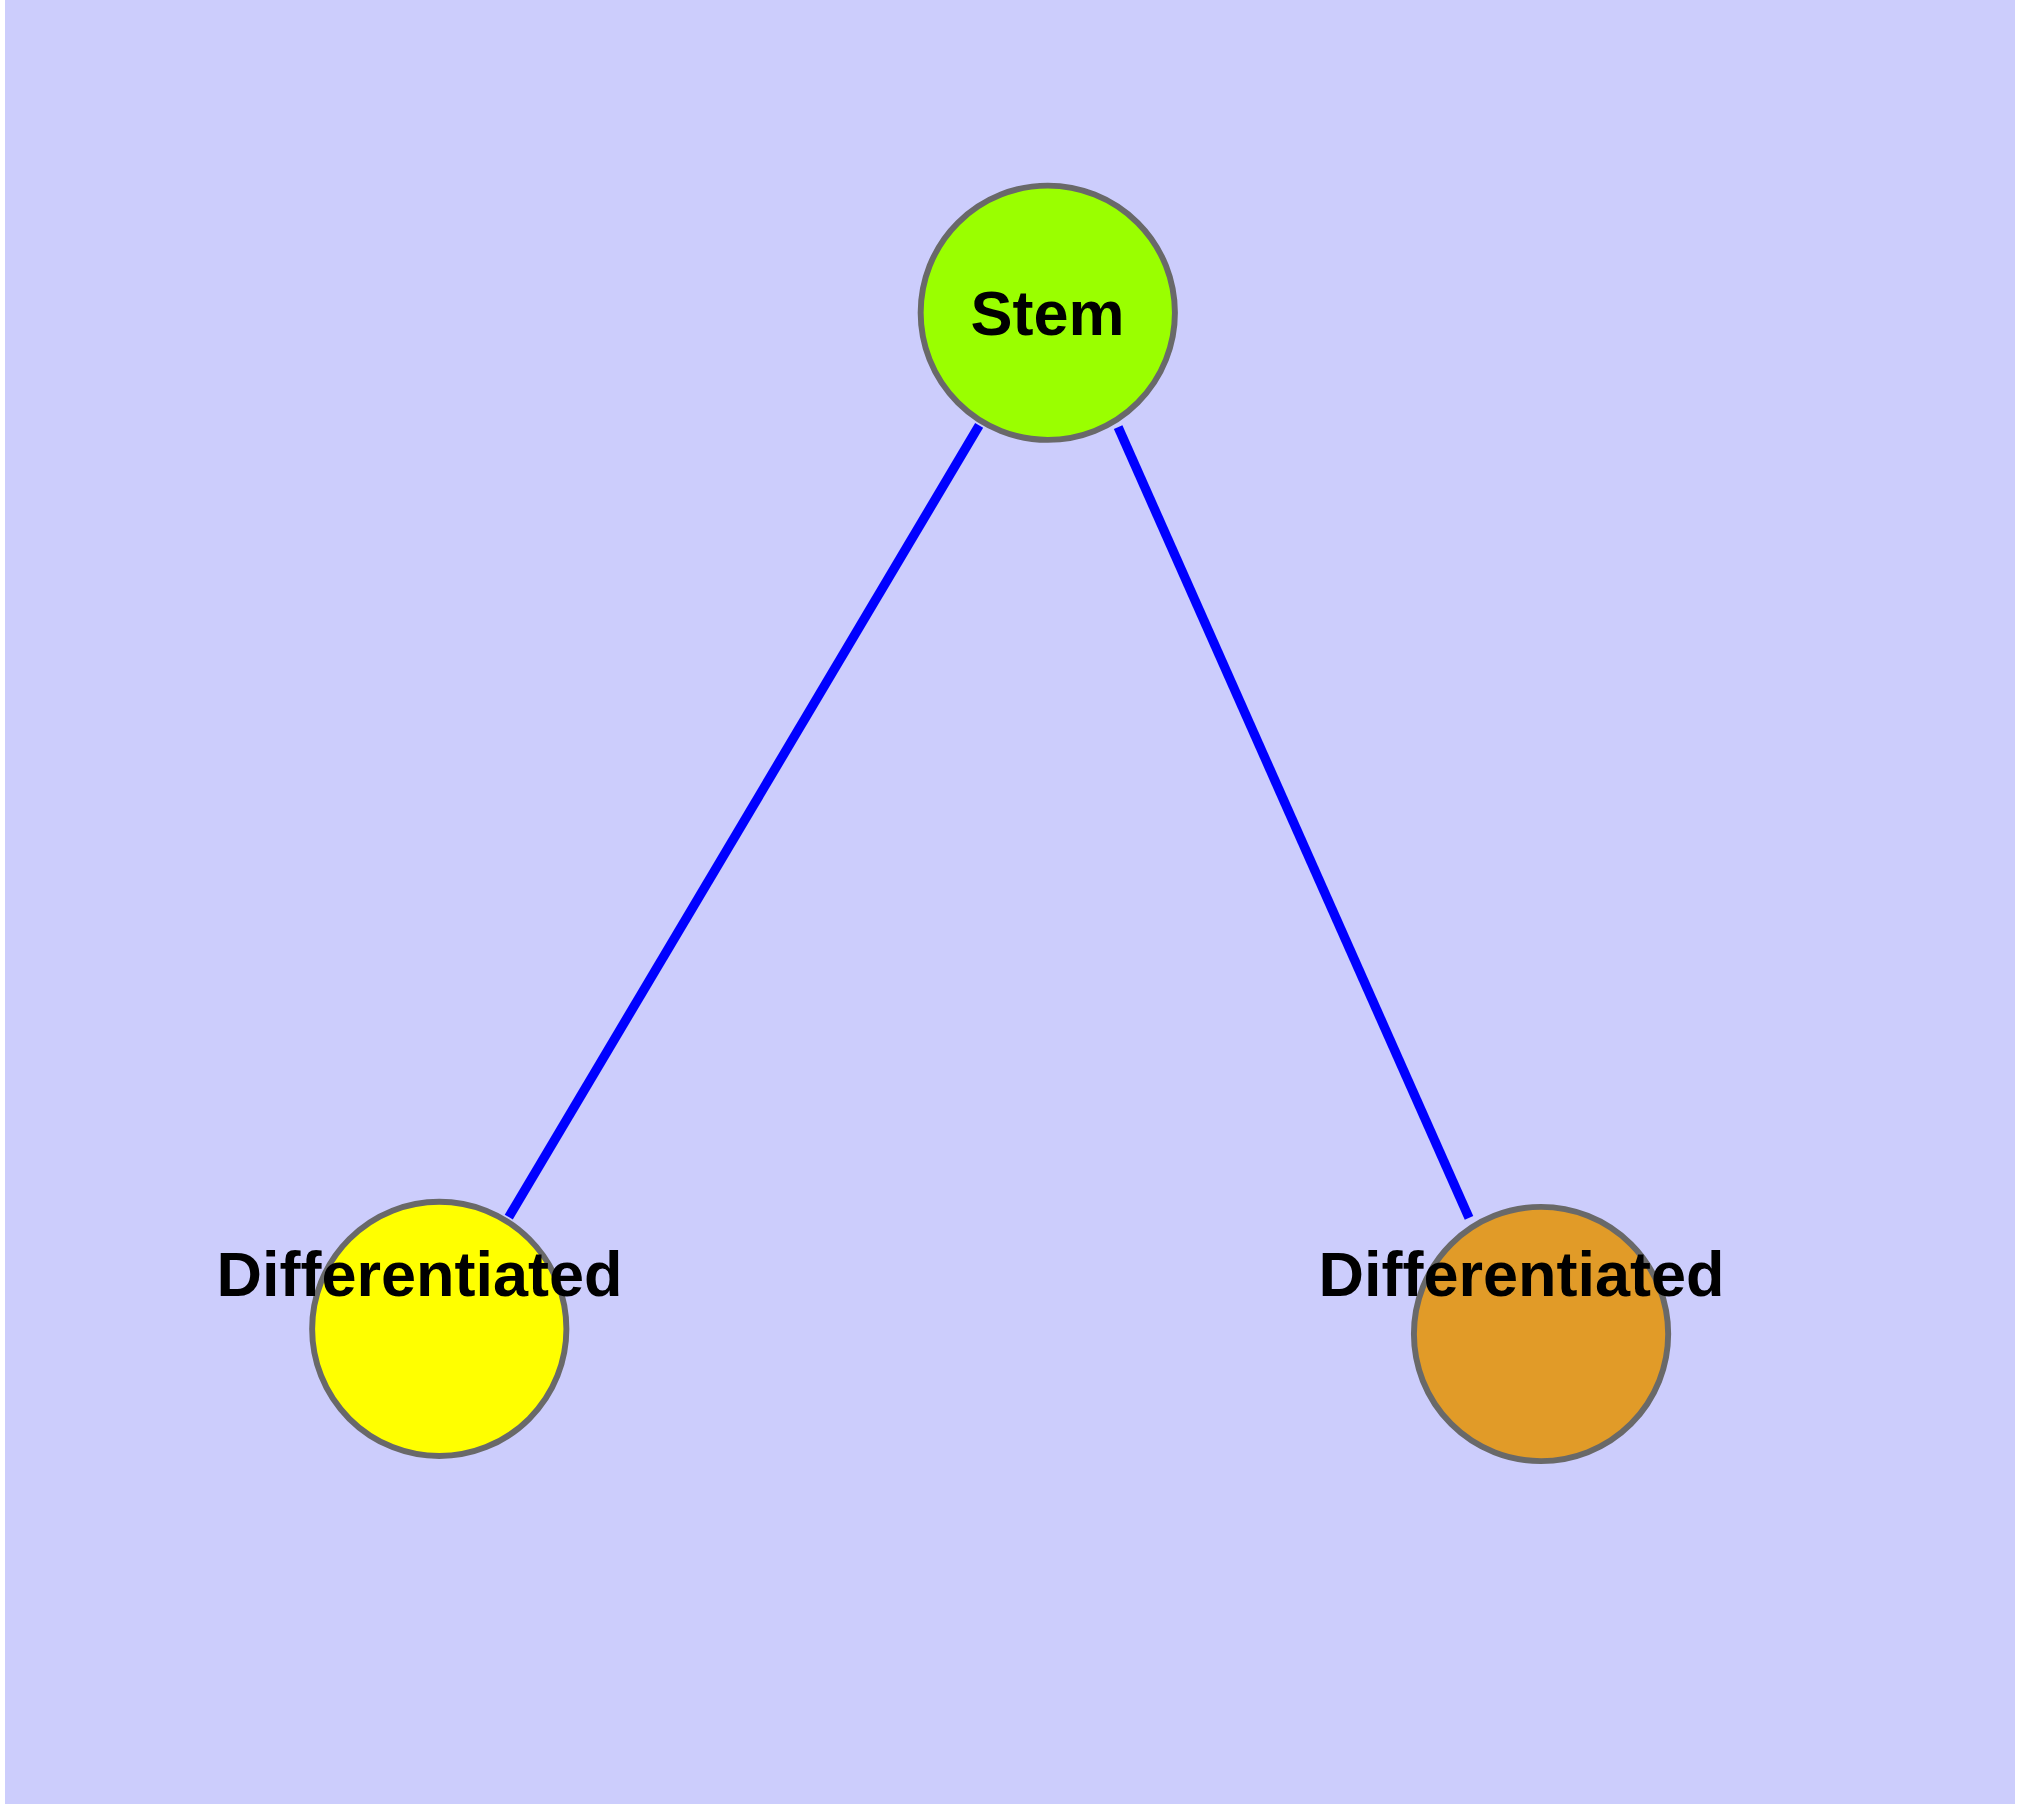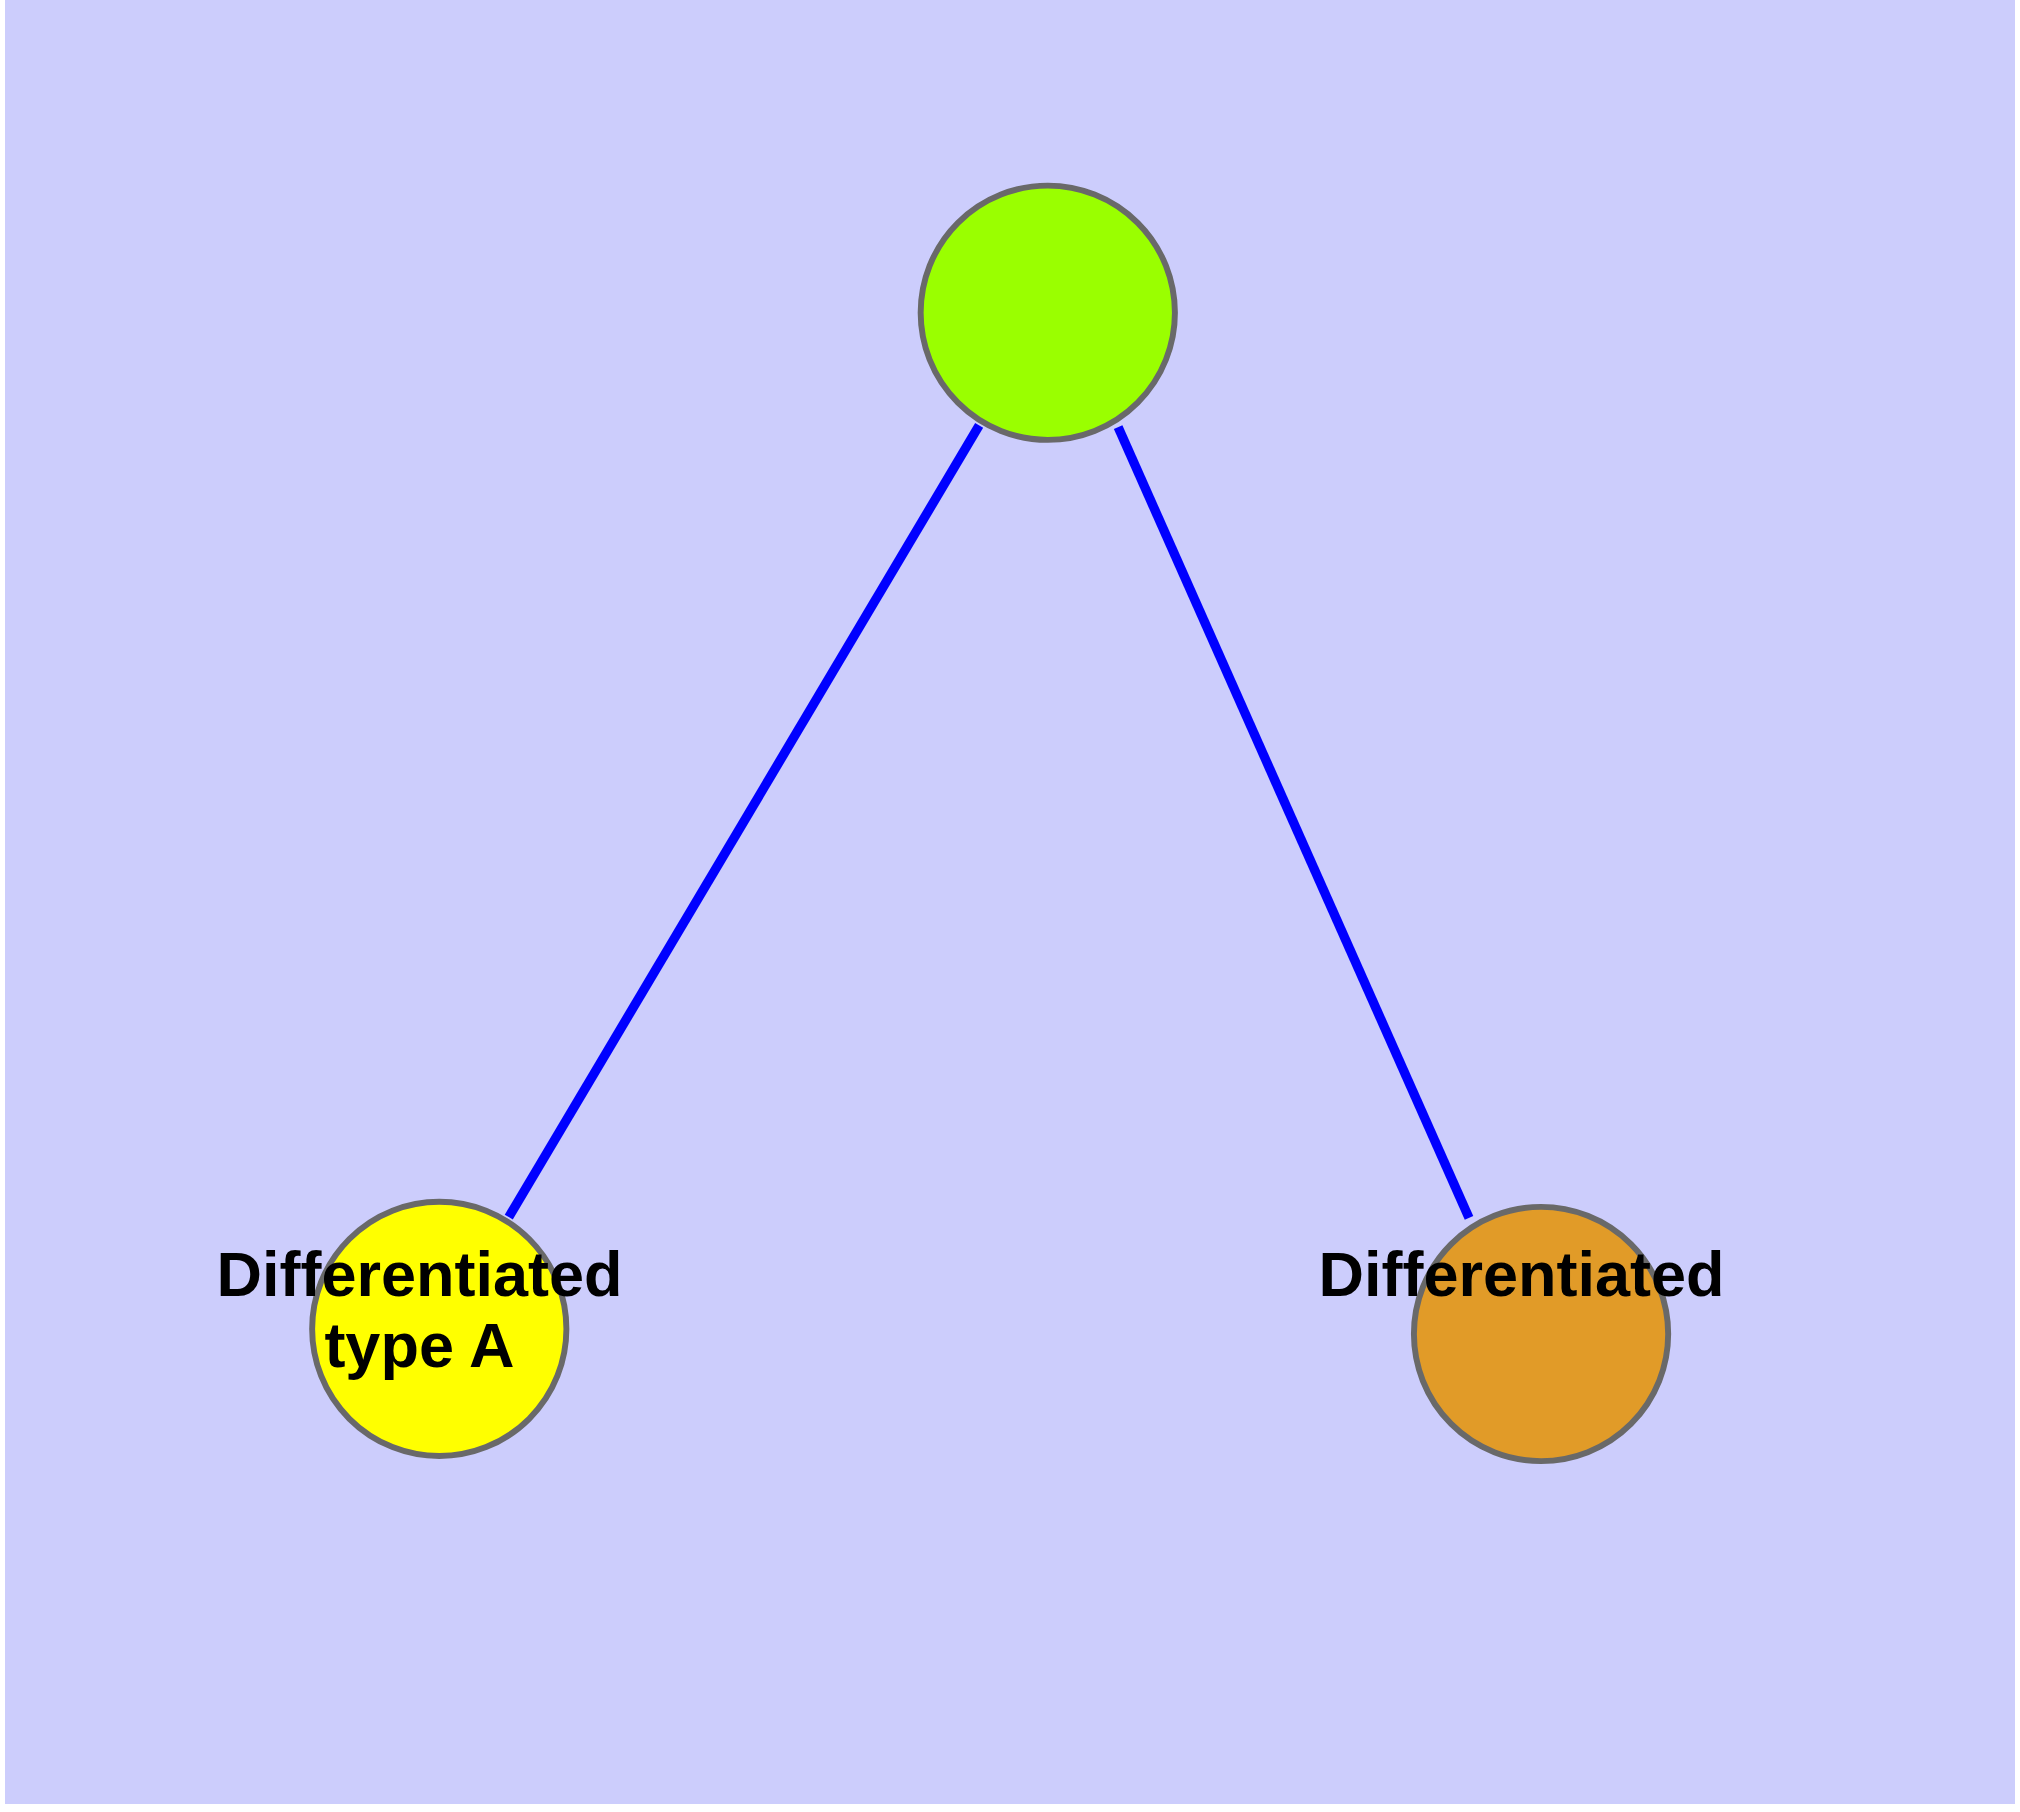--- a/index.html
+++ b/index.html
@@ -70,19 +70,20 @@
       <line x1="1155" y1="502" x2="600" y2="1436" stroke="#0000ff" stroke-width="11"></line>
       <line x1="1319" y1="504" x2="1733" y2="1437" stroke="#0000ff" stroke-width="11"></line>
     </g>
     <g>
       <circle cx="1236" cy="369" r="150" fill="#9aff00" stroke="#696969" stroke-width="7"></circle>
       <circle cx="518" cy="1568" r="150" fill="#ffff00" stroke="#696969" stroke-width="7"></circle>
       <circle cx="1818" cy="1574" r="150" fill="#e19b28" stroke="#696969" stroke-width="7"></circle>
     </g>
   </svg>
 
+  <div class="node-label" id="label-stem"><span>Stem</span></div>
 
-  <div class="node-label" id="label-diff-a"><div>Differentiated</div><div>type A</div></div>
+  <div class="node-label" id="label-diff-a"><div>Differentiated</div></div>
 
   <div class="node-label" id="label-diff-b"><div>Differentiated</div></div>
 
 </div>
 
 
 </body></html>

